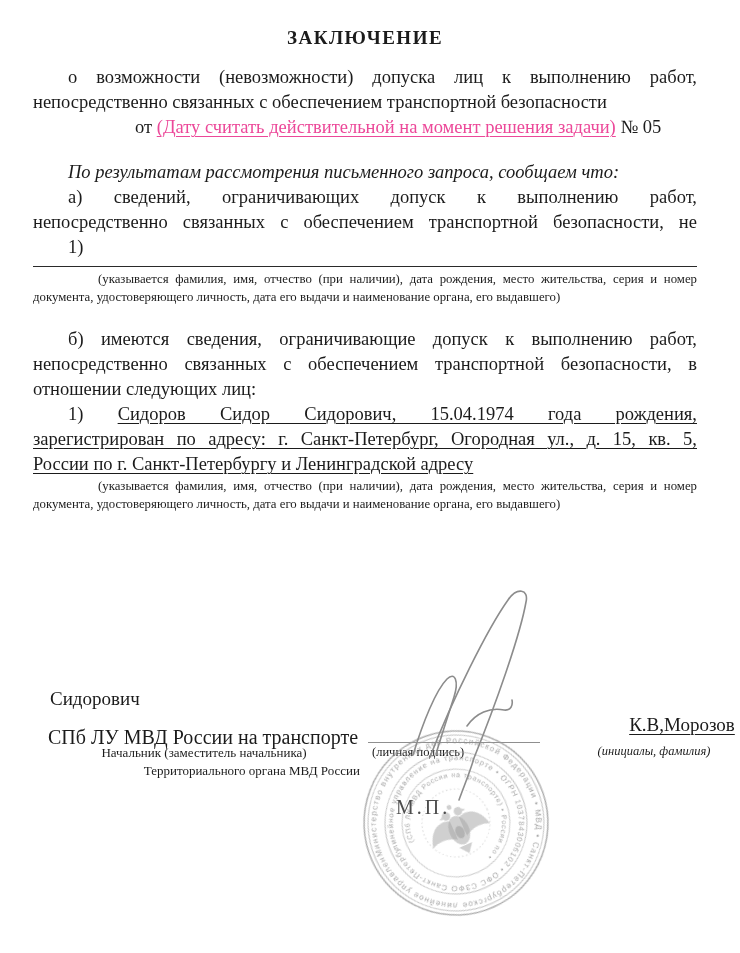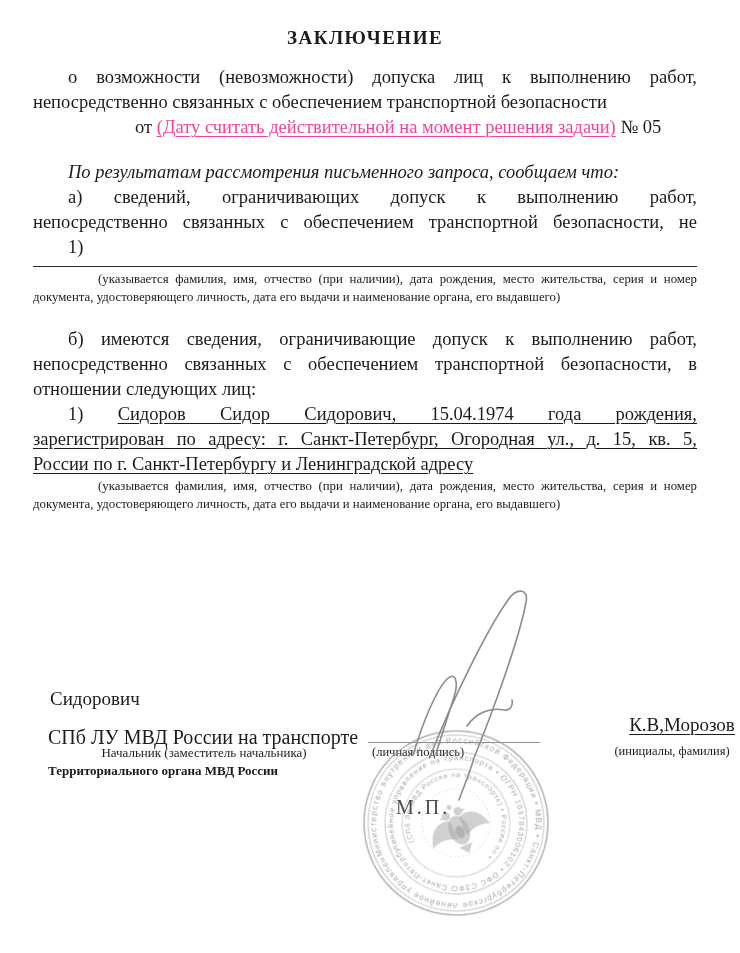--- a/index.html
+++ b/index.html
@@ -47,25 +47,25 @@
   }
   .fnote{
     font-size:12.8px;
     line-height:18px;
   }
   
   .abs{position:absolute;}
   .post1{left:50px;top:688px;font-size:19px;}
   .post2{left:48px;top:714px;font-size:20px;margin-top:12px;}
   .post-small1{left:48px;top:745px;width:312px;text-align:center;font-size:13px;}
-  .post-small2{left:48px;top:763px;width:312px;text-align:left;font-size:13px;font-weight:bold;}
+  .post-small2{left:48px;top:763px;width:312px;text-align:right;font-size:13px;}
   .sig-line{left:368px;top:742px;width:172px;border-top:1px solid #8f8f8f;height:0;}
   .sig-caption{left:372px;top:745px;font-size:12.5px;}
   .name{left:588px;top:714px;width:116px;text-align:center;font-size:19px;margin-left:36px;}
-  .name-caption{left:608px;top:744px;width:128px;text-align:center;font-size:12.5px;}
+  .name-caption{left:590px;top:744px;width:128px;text-align:center;font-size:12.5px;font-style:italic;}
   .mp{left:396px;top:796px;font-size:20px;letter-spacing:3px;color:#4d4d4d;z-index:4;}
   .sig-svg{left:405px;top:575px;z-index:3;}
   .stamp-svg{left:356px;top:723px;z-index:2;opacity:0.8;}
   .stamp-text{
     font-family:"Liberation Sans","DejaVu Sans",sans-serif;
     fill:#8f8f8f;
   }
 </style>
 </head>
 <body>

